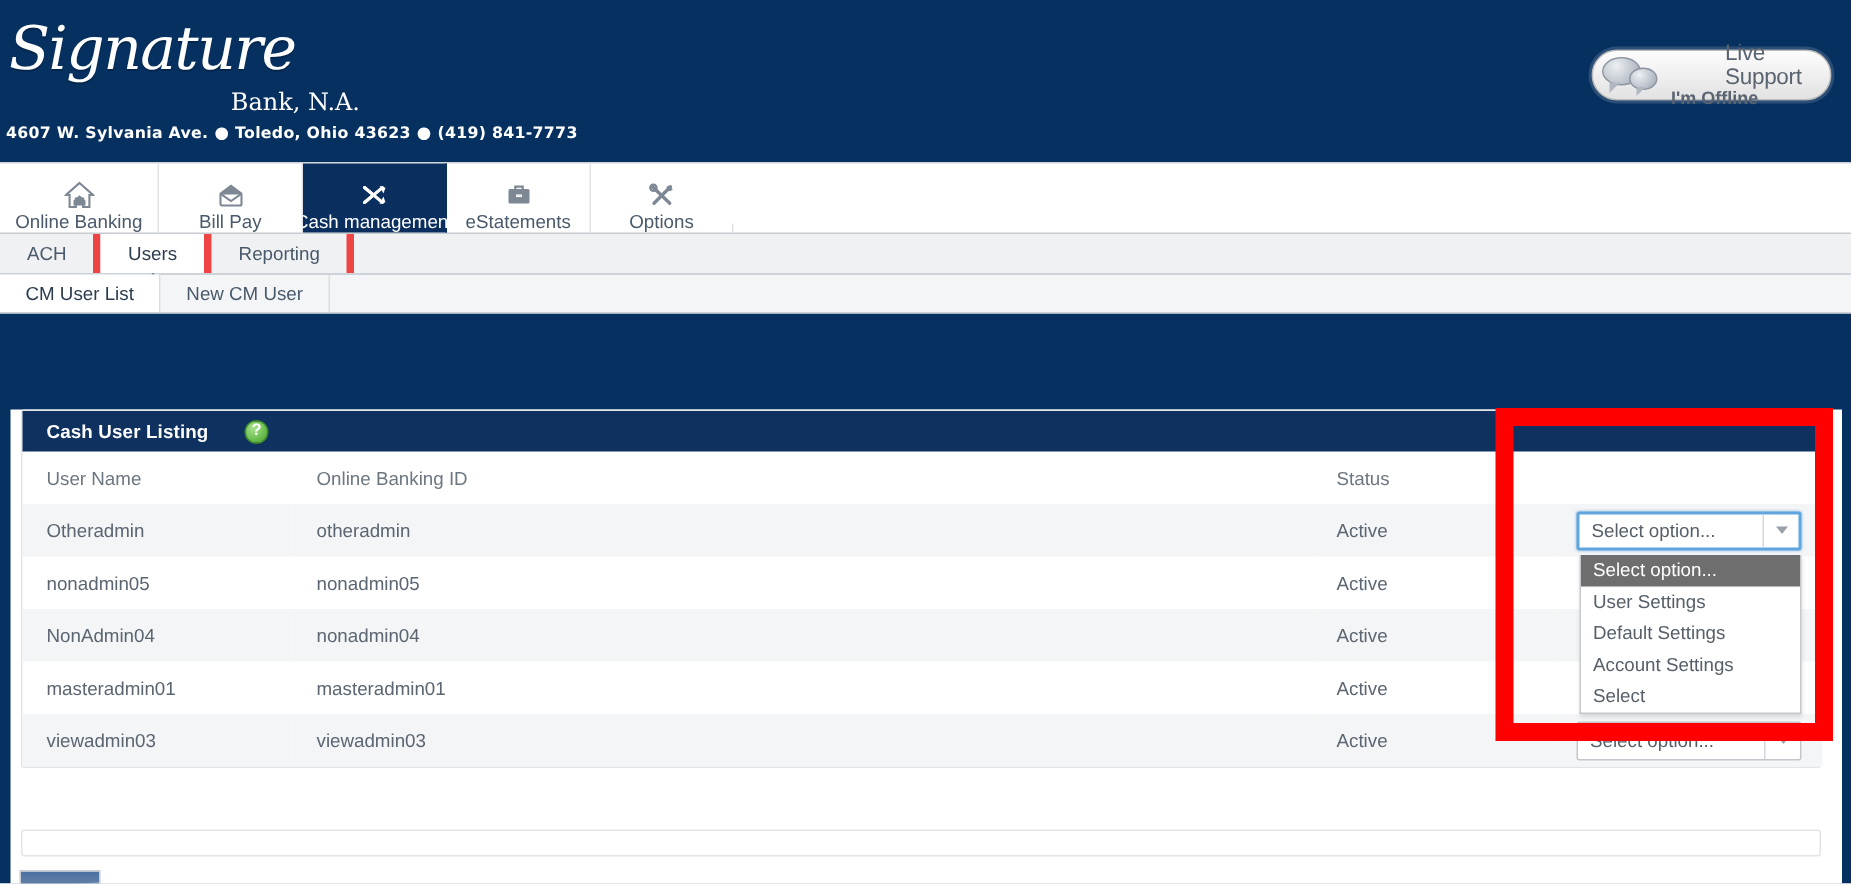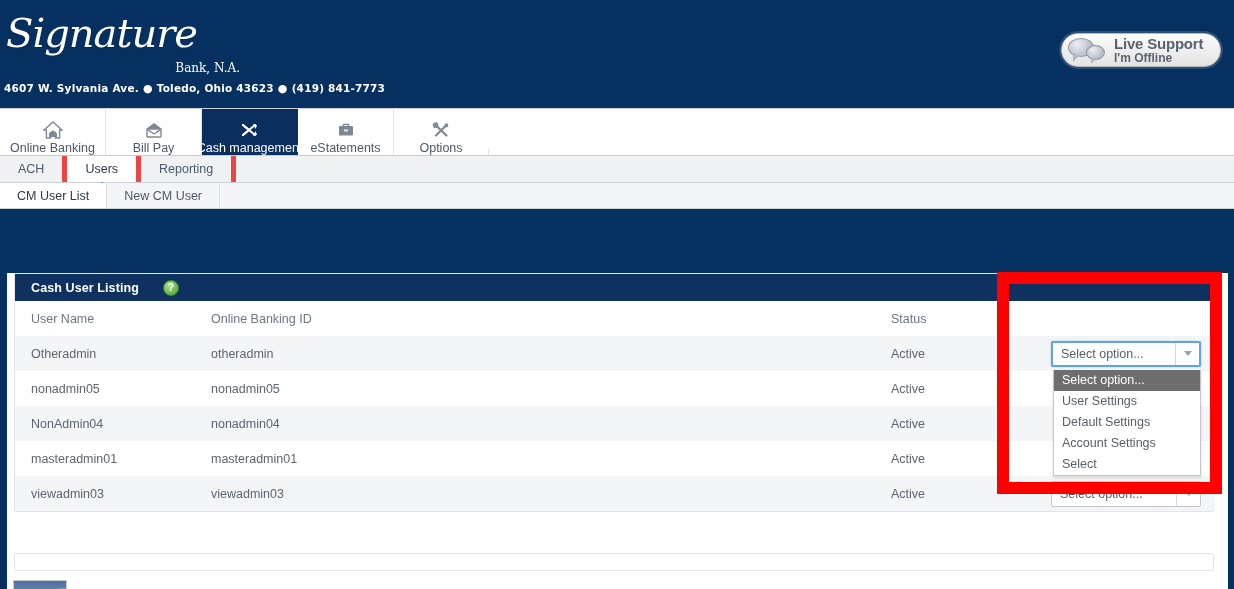--- a/index.html
+++ b/index.html
@@ -44,21 +44,21 @@
     line-height: 62px;
     font-weight: 400;
     letter-spacing: -1px;
     color: #ffffff;
     margin: 0;
     padding-left: 4px;
     text-shadow: 0 1px 0 rgba(0,0,0,.2);
   }
   .logo-sub {
     font-family: "DejaVu Serif", serif;
-    font-size: 12px;
+    font-size: 16px;
     line-height: 20px;
     color: #ffffff;
     text-align: right;
     width: 238px;
     margin: -6px 0 0 0;
   }
   .logo-addr {
     font-family: "DejaVu Sans", sans-serif;
     font-size: 10.5px;
     font-weight: bold;
@@ -97,22 +97,22 @@
     border-left: 7px solid #b0b7c1;
     border-bottom: 7px solid transparent;
   }
   .ls-bub.small:after {
     content: ""; position: absolute; left: 4px; bottom: -5px;
     border-left: 6px solid #b0b7c1;
     border-bottom: 6px solid transparent;
   }
   .ls-text { line-height: 1.05; padding-left: 4px; }
   .ls-title {
-    font-size: 15px; font-weight: bold; color: #5a6470;
-    display: block; letter-spacing: -.2px;
+    font-size: 15px; font-weight: normal; color: #5a6470;
+    display: block; letter-spacing: -.2px; margin-left: 36px;
   }
   .ls-status {
     font-size: 12px; font-weight: bold; color: #5a6470;
     display: block;
   }
 
   
   .nav-main {
     position: absolute;
     left: 0; top: 108px;

